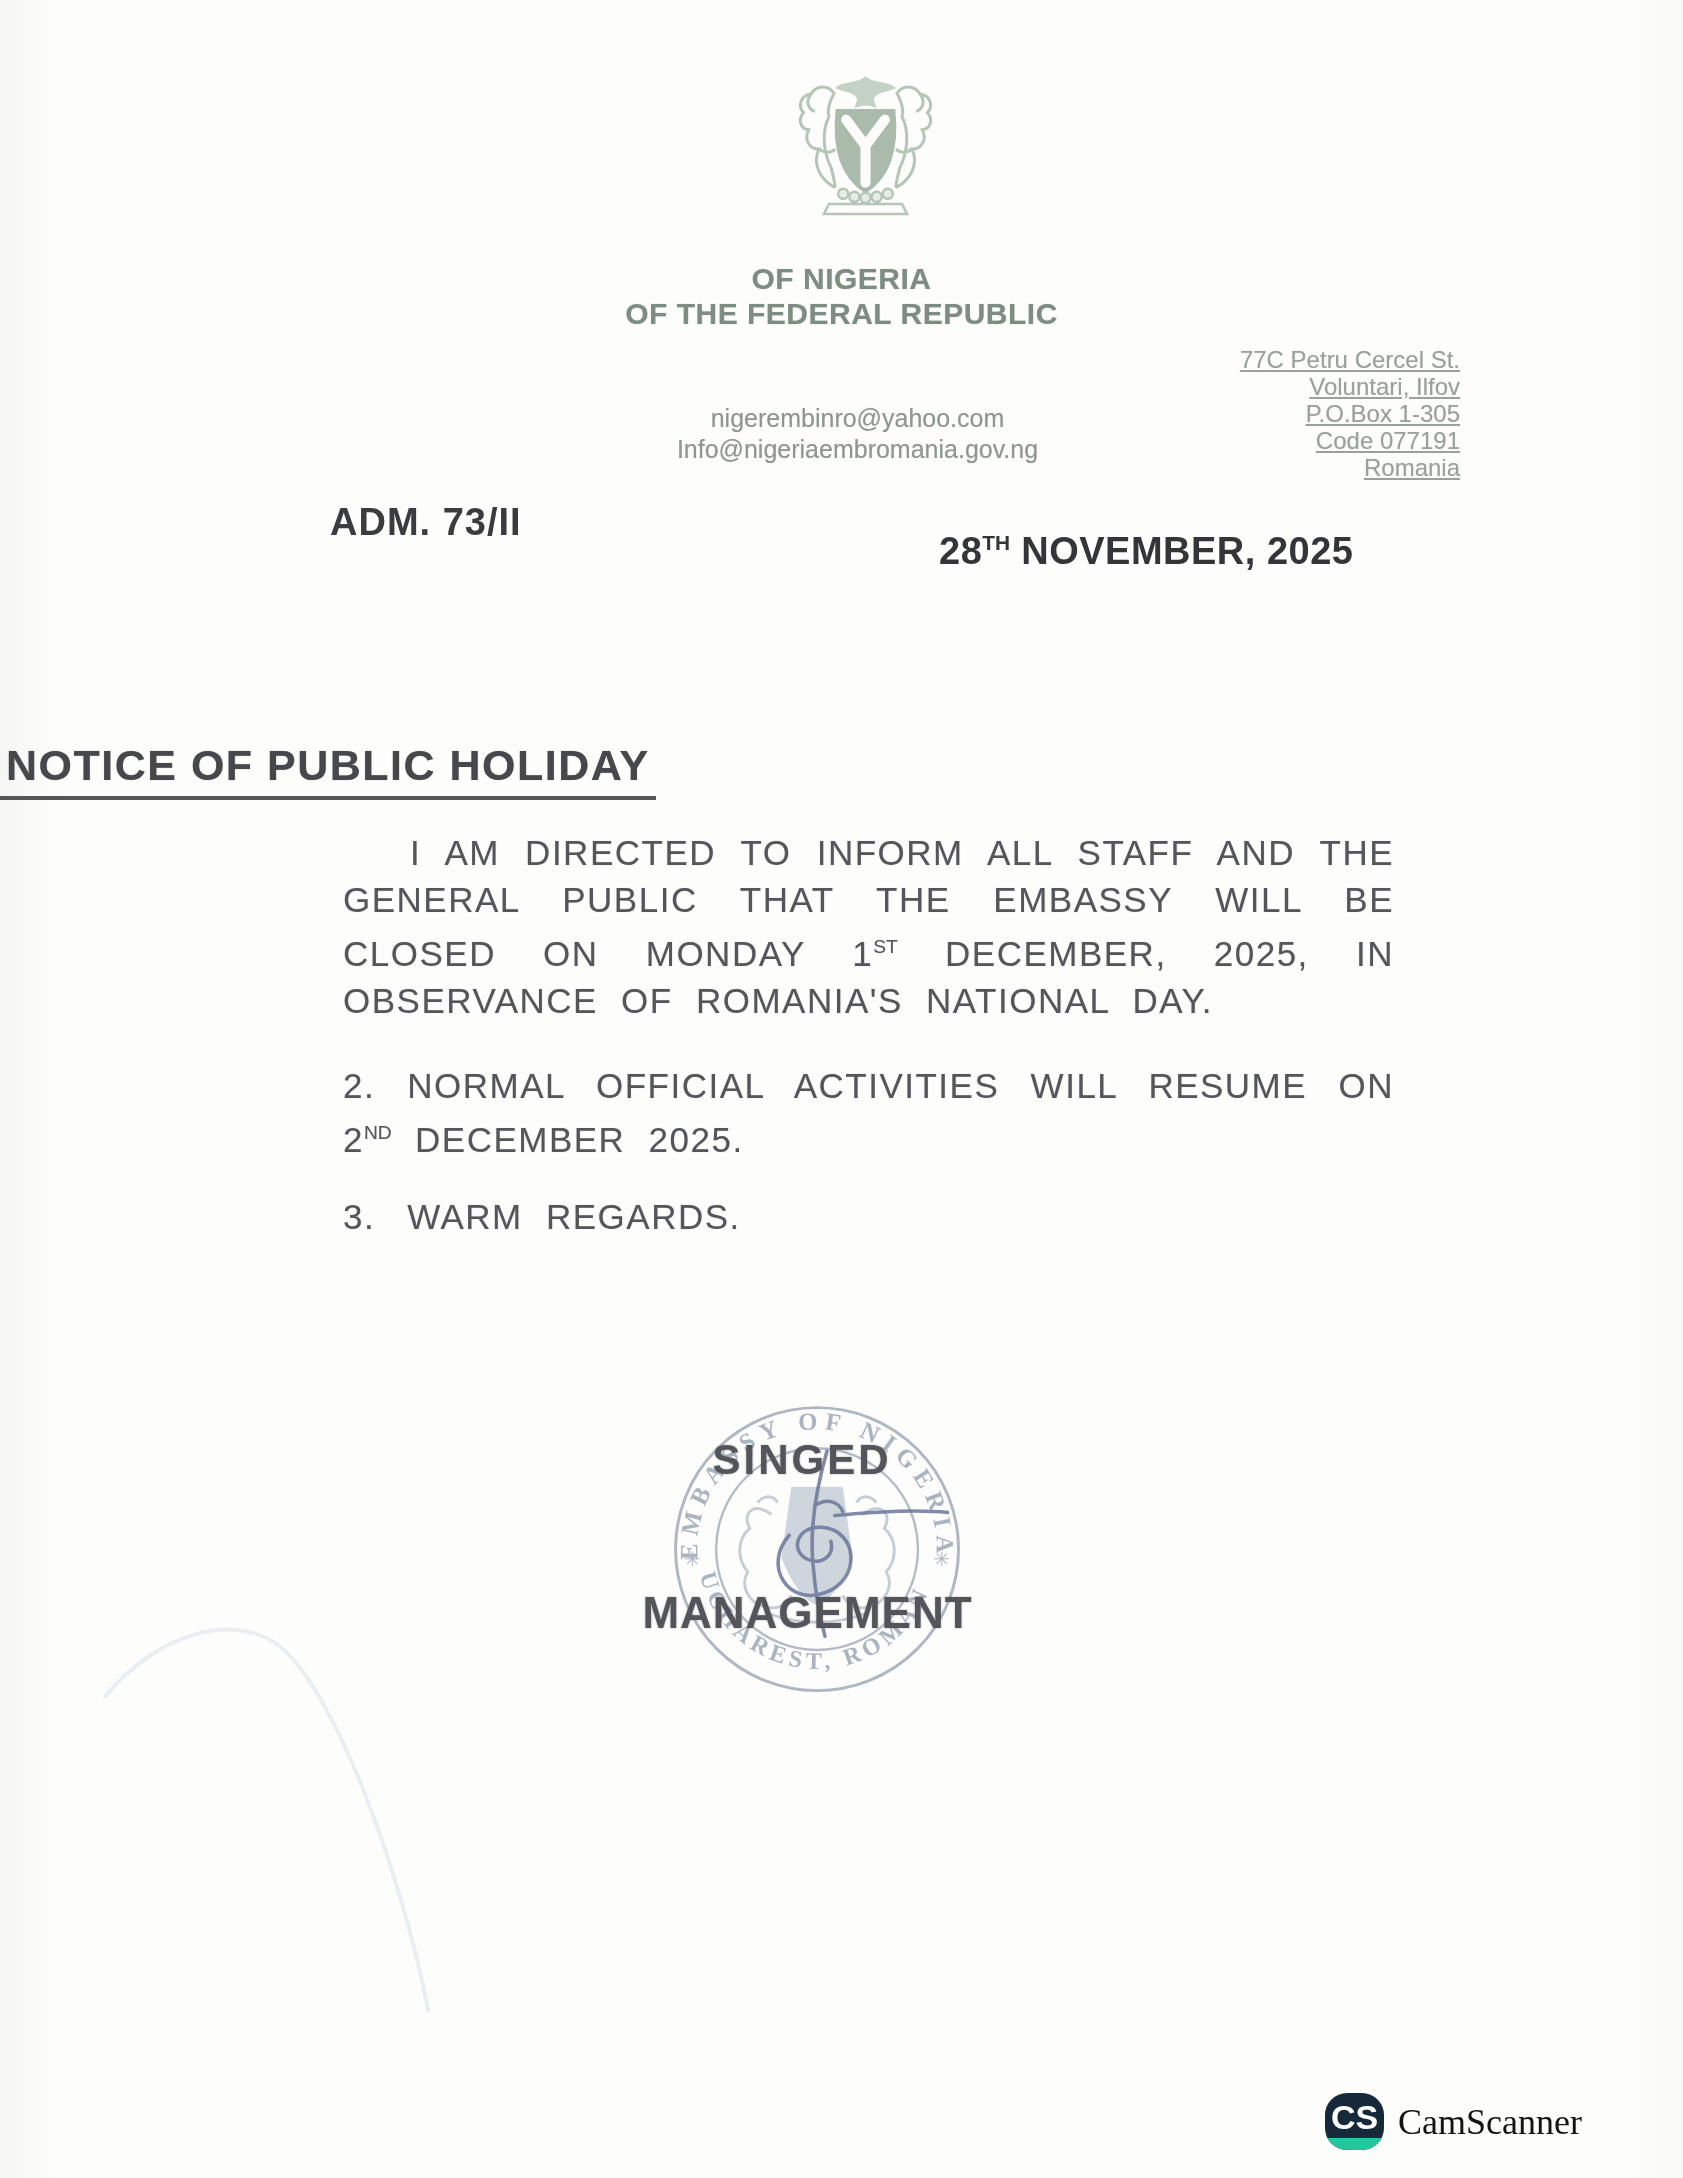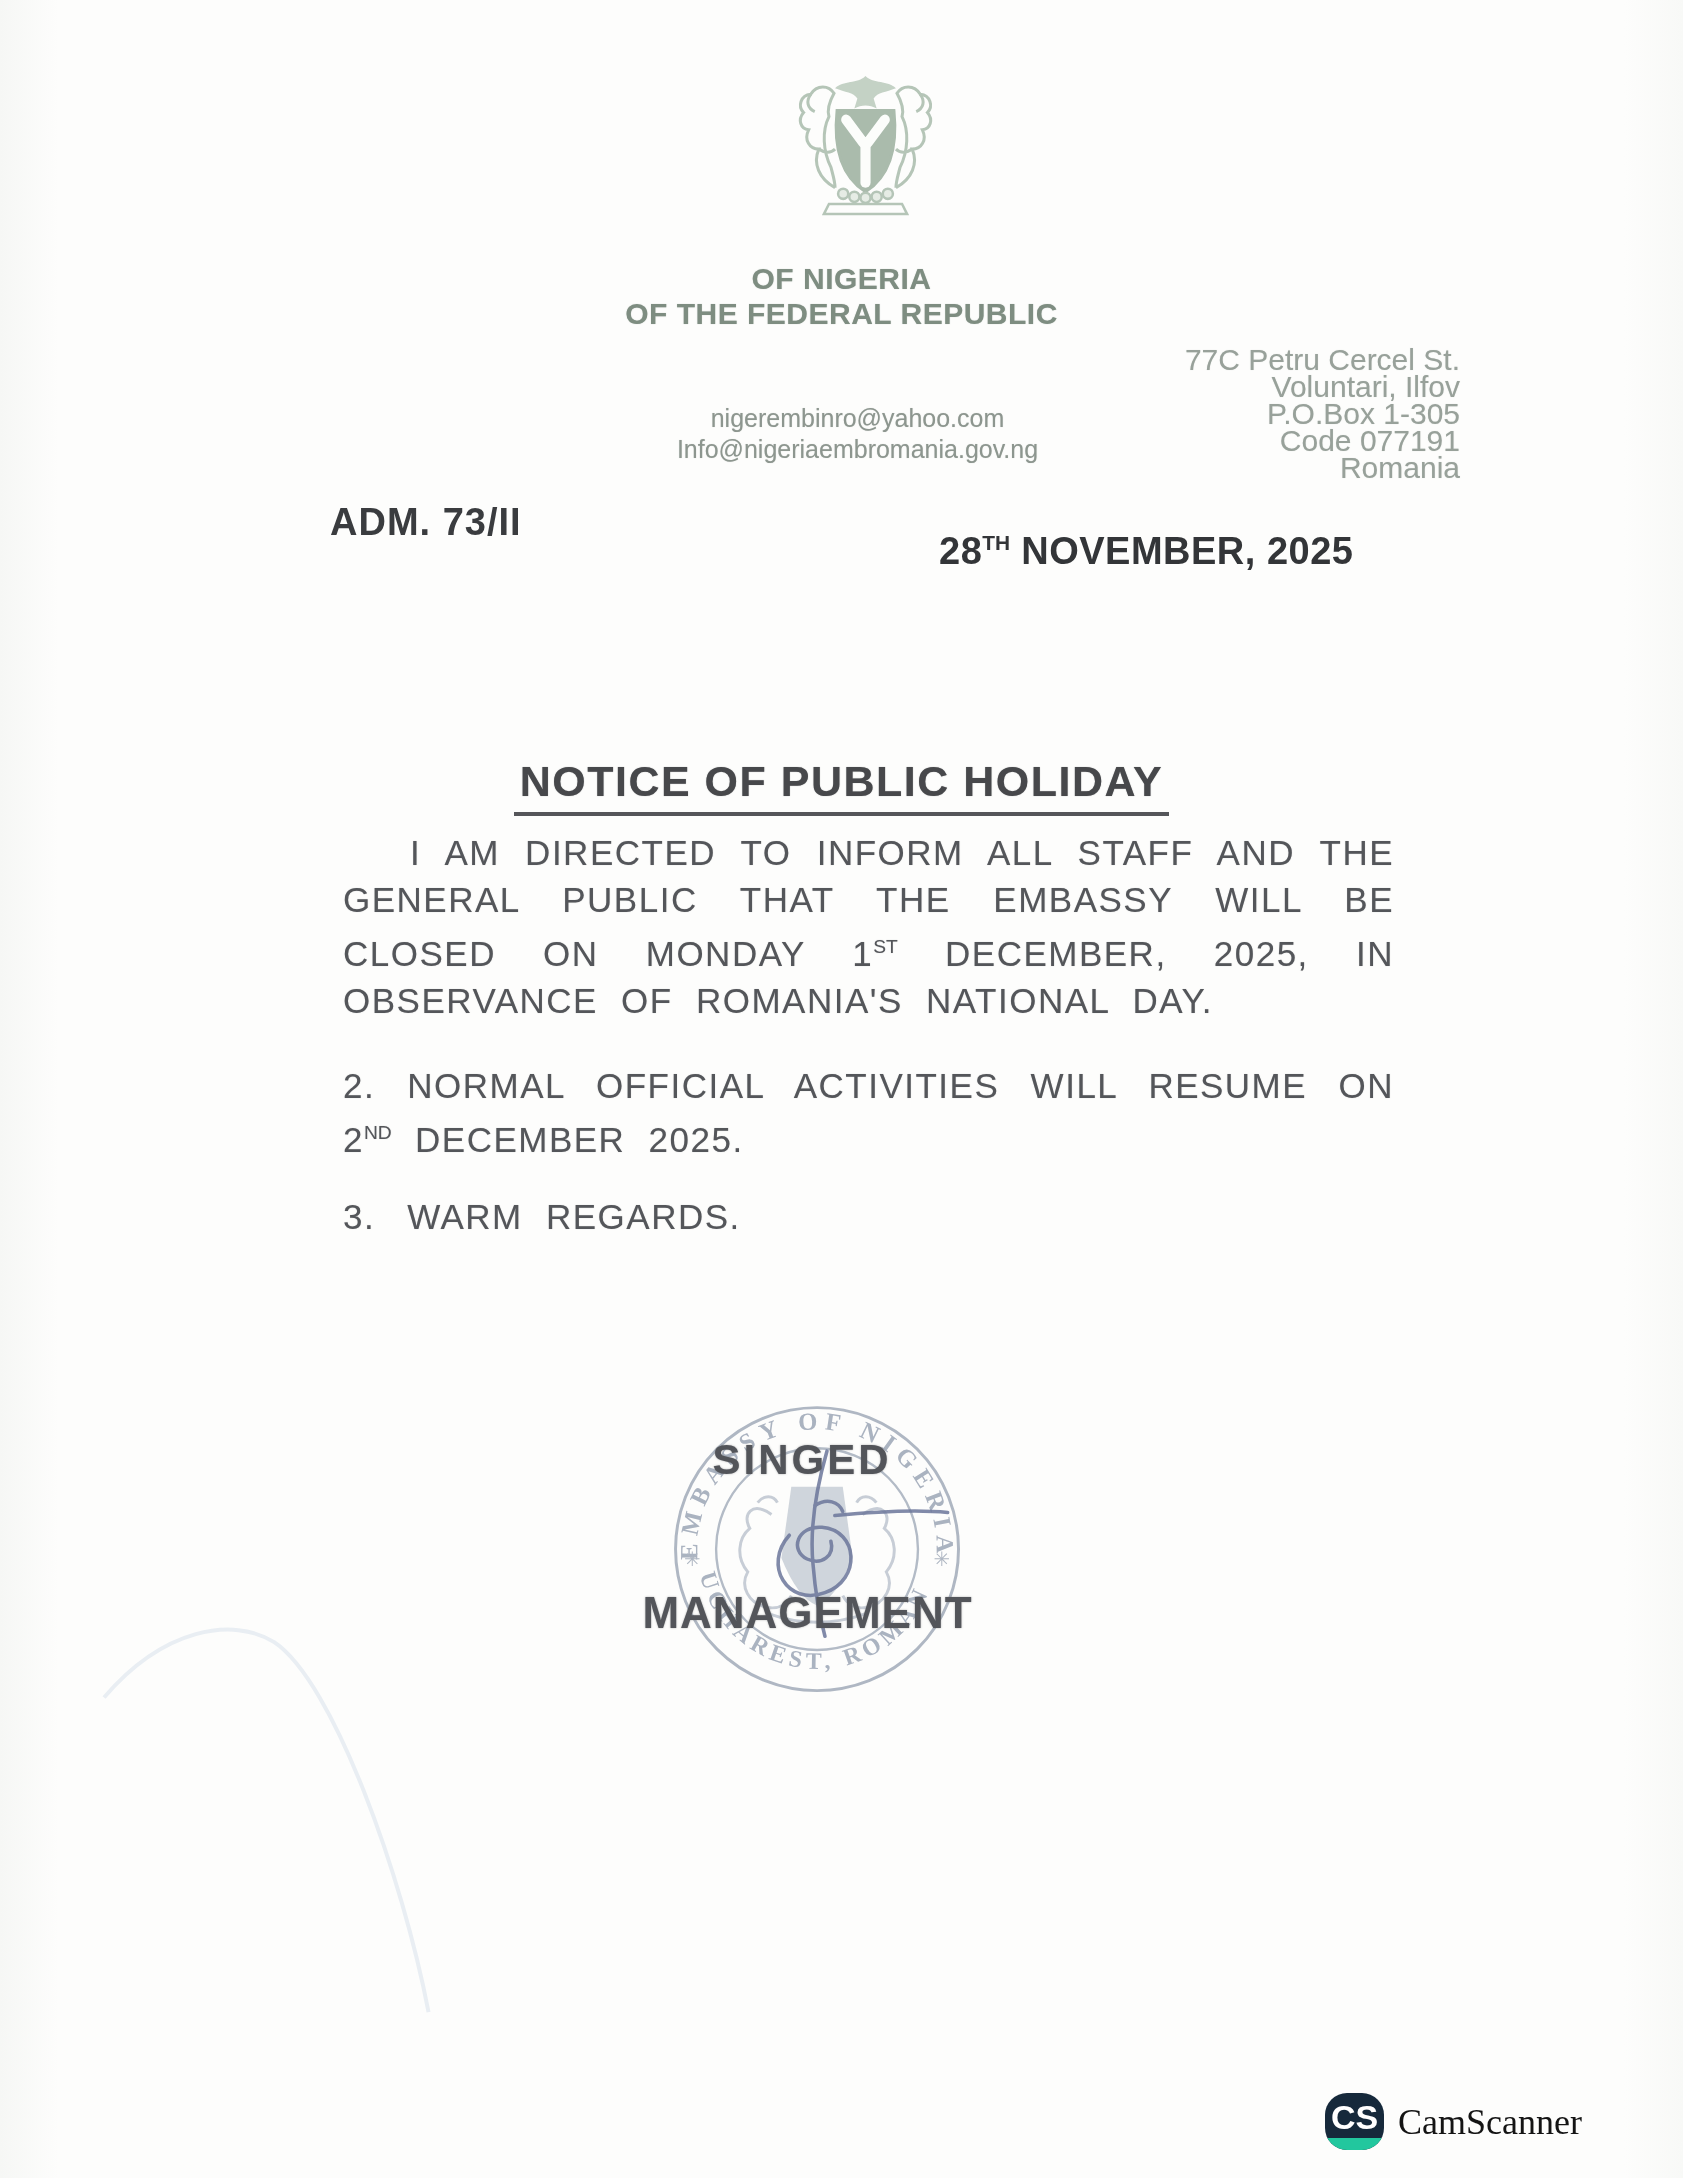--- a/index.html
+++ b/index.html
@@ -20,34 +20,34 @@
     position:absolute;left:235px;top:348px;font-size:24px;line-height:31px;
     color:#98a19a;text-shadow:0 0 1px rgba(152,161,154,.4);
   }
   .c-label{display:inline-block;width:119px;}
   .emails{
     position:absolute;left:495px;top:403px;width:725px;text-align:center;
     font-size:25px;line-height:31px;color:#8d968f;text-shadow:0 0 1px rgba(141,150,143,.4);
   }
   .address-right{
     position:absolute;right:223px;top:346px;text-align:right;
-    font-size:30px;line-height:27px;color:#98a19a;text-shadow:0 0 1px rgba(152,161,154,.4);
+    font-size:24px;line-height:27px;color:#98a19a;text-shadow:0 0 1px rgba(152,161,154,.4);text-decoration:underline;
   }
   
   .ref-number{
     position:absolute;left:330px;top:501px;font-size:38px;font-weight:bold;
     color:#3a3c3f;letter-spacing:1px;
   }
   .letter-date{
     position:absolute;left:939px;top:498px;font-size:38px;font-weight:bold;
     color:#333538;letter-spacing:0.5px;margin-top:32px;
   }
   sup.ord{font-size:.55em;vertical-align:super;letter-spacing:0;}
   
-  .notice-title-wrap{position:absolute;left:0;top:741px;width:100%;text-align:center;margin-top:16px;}
+  .notice-title-wrap{position:absolute;left:0;top:741px;width:100%;text-align:left;}
   .notice-title{
     display:inline-block;font-size:43px;font-weight:bold;color:#47484b;
     letter-spacing:1.5px;border-bottom:4px solid #55565a;padding:0 6px 6px 6px;
     text-shadow:0 0 1px rgba(71,72,75,.55);
   }
   .para{
     position:absolute;left:330px;width:1051px;margin:13px;
     font-size:35px;line-height:47px;color:#54565a;letter-spacing:1.5px;
     word-spacing:12px;text-align:justify;
     text-shadow:0 0 1px rgba(84,86,90,.35);

